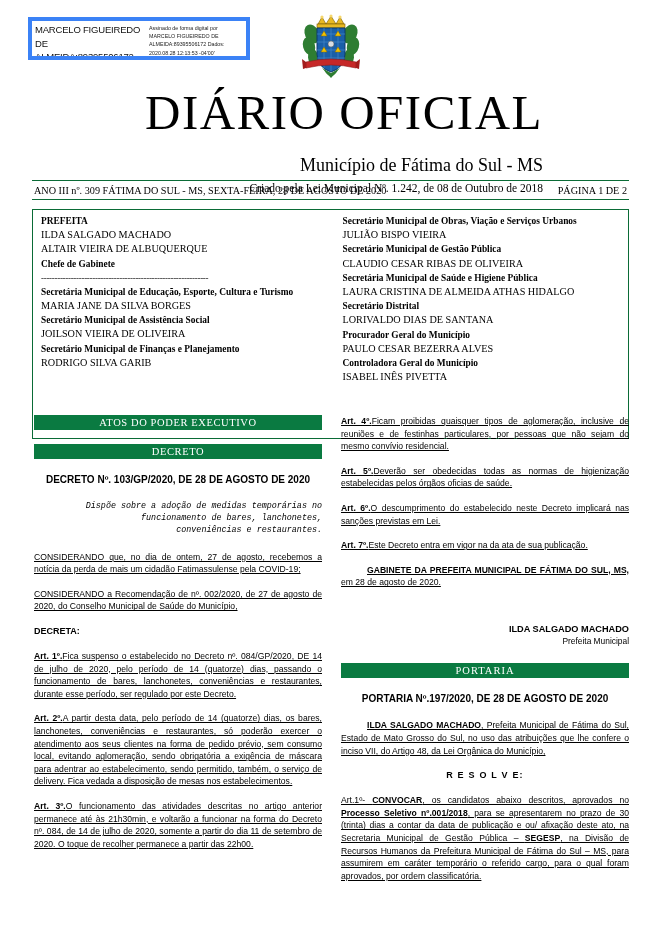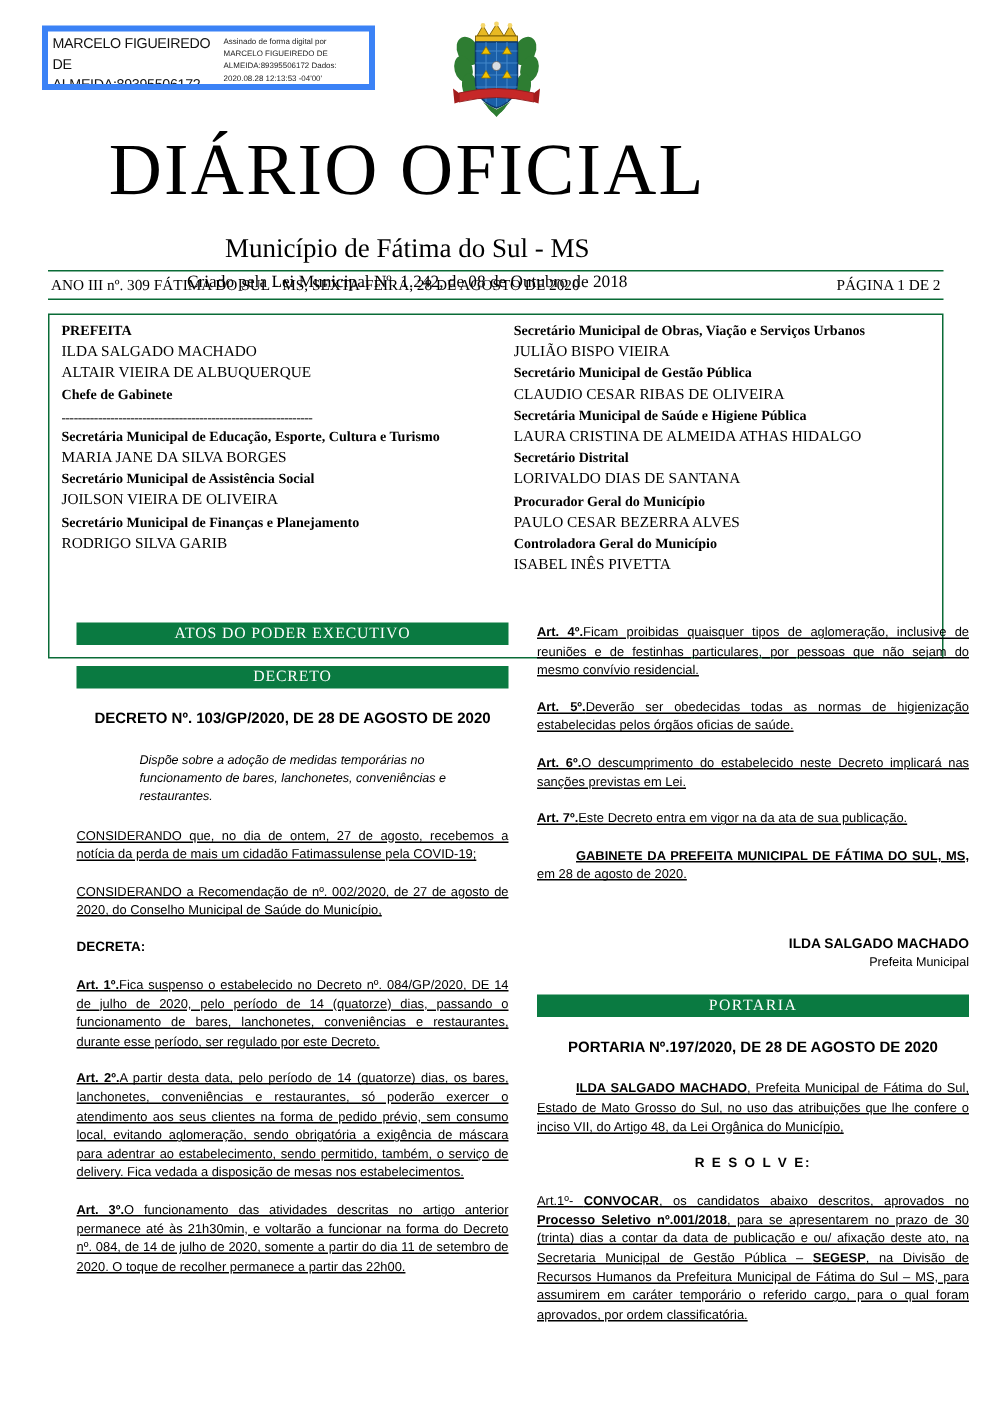--- a/index.html
+++ b/index.html
@@ -62,21 +62,21 @@
     width: 62px;
     height: 74px;
   }
 
   
   .masthead {
     position: absolute;
     left: 0;
     top: 88px;
     width: 543px;
-    text-align: center;
+    text-align: right;
   }
   .do-title {
     font-family: "Liberation Serif", serif;
     font-size: 49px;
     line-height: 50px;
     letter-spacing: 1.5px;
     font-weight: normal;
   }
   .do-sub {
     font-family: "Liberation Serif", serif;
@@ -148,21 +148,20 @@
     letter-spacing: -0.3px;
     white-space: nowrap;
     overflow: hidden;
   }
 
   
   .col {
     position: absolute;
     top: 415px;
     width: 288px;
-    margin-left: 17px;
   }
   .col.left { left: 34px; }
   .col.right { left: 341px; }
 
   
   .banner {
     background: #0a7a41;
     color: #ffffff;
     text-align: center;
     font-family: "Liberation Serif", serif;
@@ -176,25 +175,25 @@
 
   .doc-title {
     font-family: "Liberation Sans", sans-serif;
     font-weight: bold;
     font-size: 10px;
     line-height: 13px;
     text-align: center;
     margin-bottom: 14px;
   }
   .ementa {
-    font-family: Liberation Sans, sans-serif;
+    font-family: Liberation Mono, monospace;
     font-style: italic;
     font-size: 8.4px;
     line-height: 12.2px;
-    text-align: left;
+    text-align: right;
     margin: 0 0 14px 42px;
   }
   p.body {
     font-family: "Liberation Sans", sans-serif;
     font-size: 8.6px;
     line-height: 12.6px;
     text-align: justify;
     margin: 0 0 12px 0;
     text-decoration: underline;
   }

